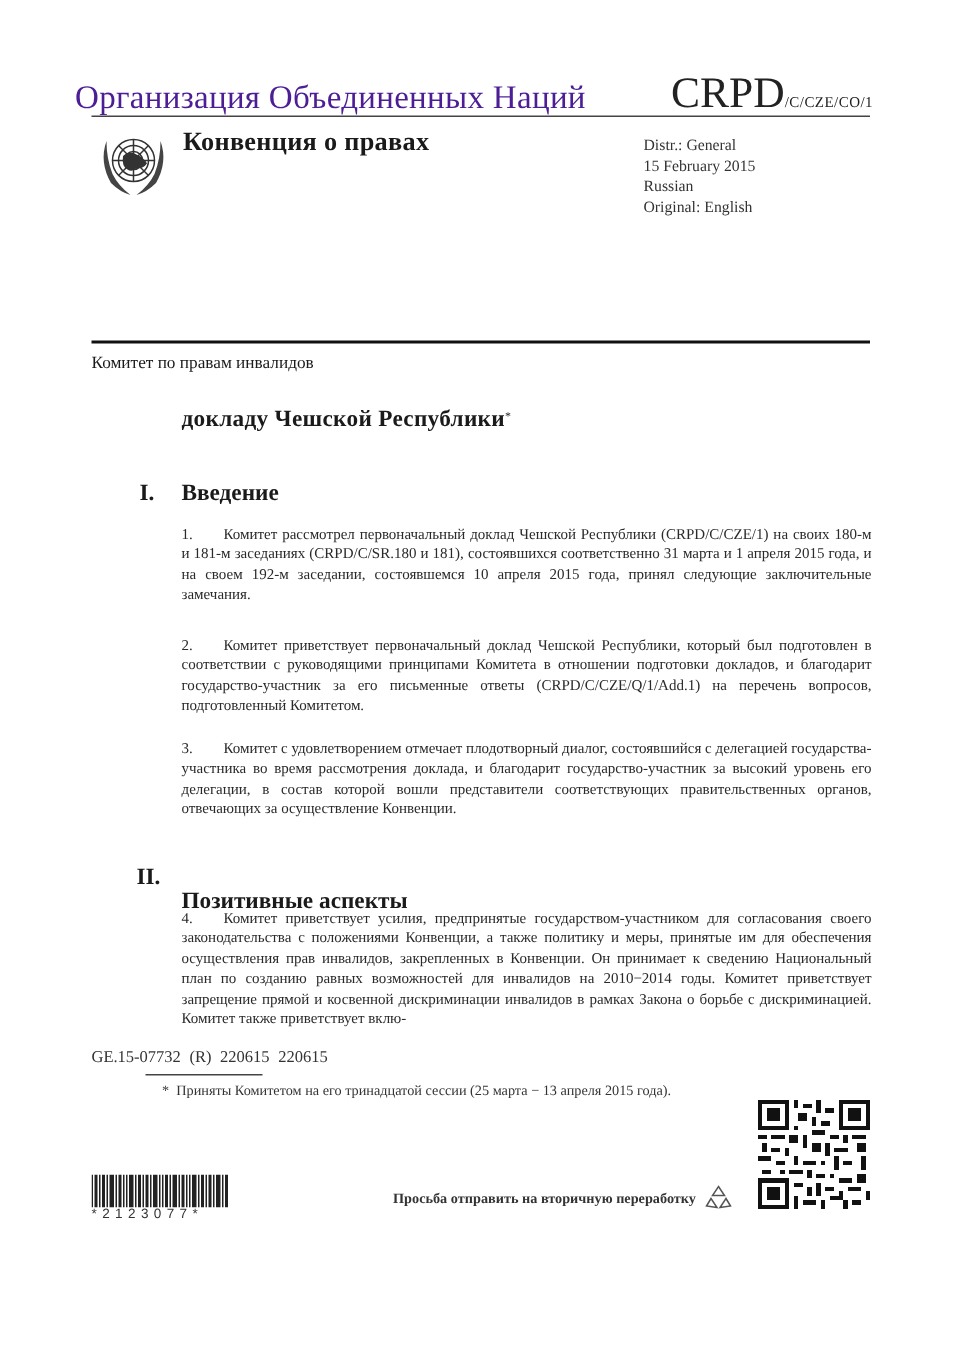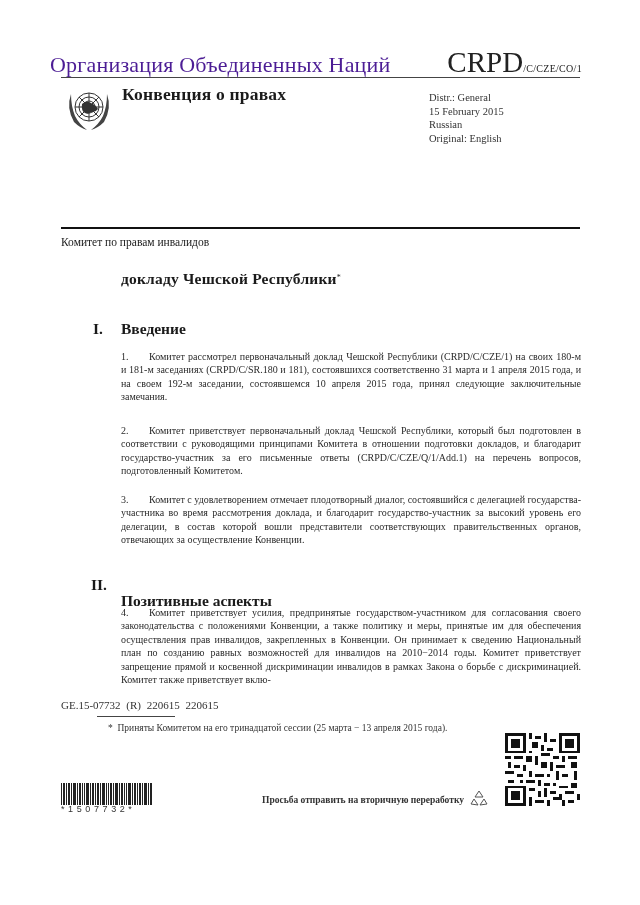--- a/index.html
+++ b/index.html
@@ -150,21 +150,21 @@
         <rect x="73" y="0" width="2" height="22"></rect>
         <rect x="76" y="0" width="1" height="22"></rect>
       <rect x="78" y="0" width="2" height="22"></rect>
         <rect x="81" y="0" width="1" height="22"></rect>
         <rect x="83" y="0" width="3" height="22"></rect>
       <rect x="87" y="0" width="1" height="22"></rect>
         <rect x="89" y="0" width="2" height="22"></rect>
     </g>
   </svg>
 </div>
-<div class="abs barcode-num">*1507732*</div>
+<div class="abs barcode-num">*2123077*</div>
 
 <div class="abs recycle-text">Просьба отправить на вторичную переработку</div>
 <div class="abs recycle-icon">
   <svg width="18" height="18" viewBox="0 0 18 18">
     <g fill="none" stroke="#555" stroke-width="1">
       <path d="M9 2 L13 8 L5 8 Z"></path>
       <path d="M4 10 L8 16 L1 15 Z"></path>
       <path d="M14 10 L17 15 L10 16 Z"></path>
     </g>
   </svg>

